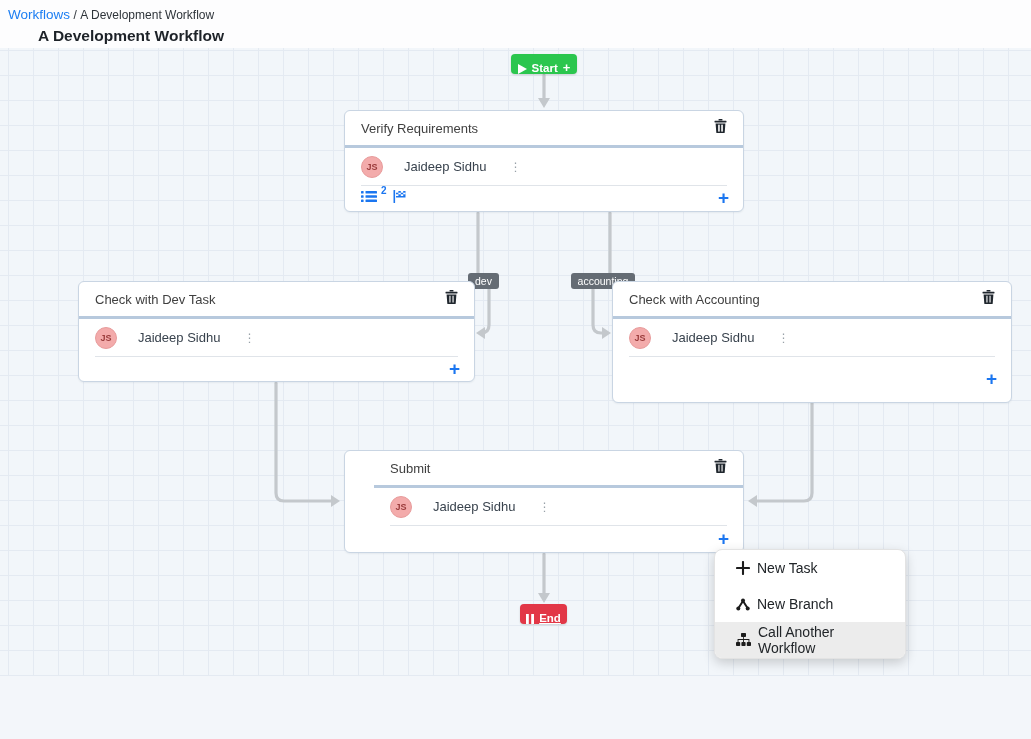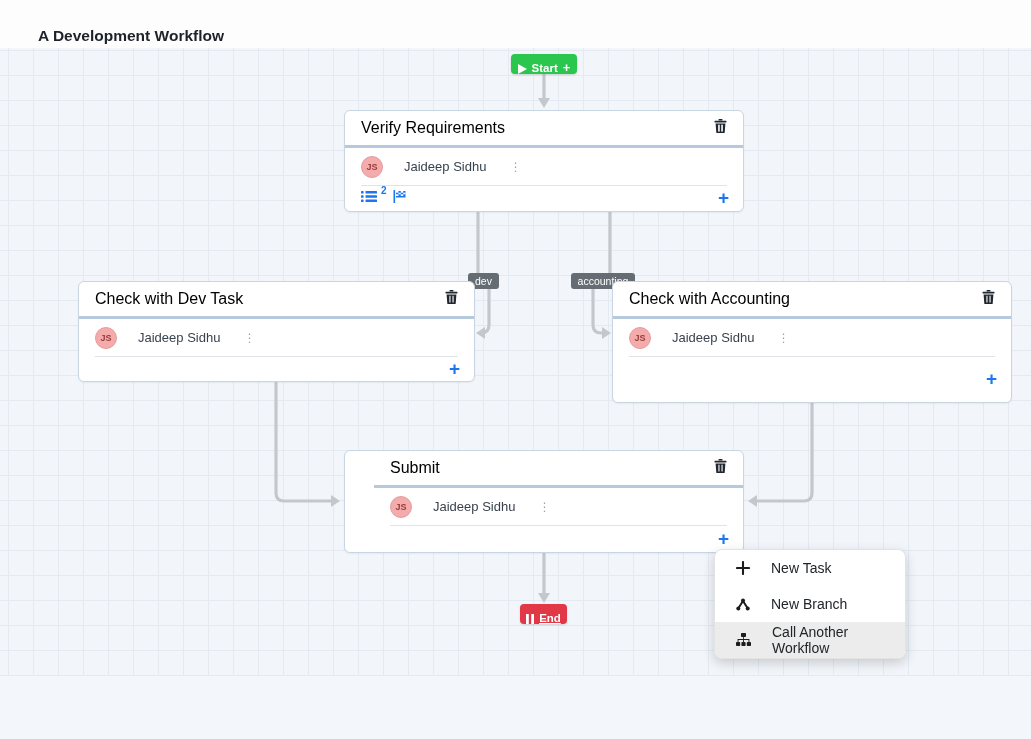--- a/index.html
+++ b/index.html
@@ -30,21 +30,21 @@
     box-shadow:0 1px 2px rgba(0,0,0,.15); }
   .pill-start { left:511px; top:54px; width:66px; height:20px; background:#2bc64e; }
   .pill-end { left:520px; top:604px; width:47px; height:20px; background:#e23747;text-decoration:underline; }
   .pill .plus { font-size:13px; font-weight:bold; line-height:1; cursor:pointer; }
 
   
   .task-card { position:absolute; background:#fff; border:1px solid #c9d5e3; border-radius:6px;
     box-shadow:0 1px 2px rgba(16,30,54,.06); display:flex; flex-direction:column; }
   .card-header { display:flex; align-items:center; justify-content:space-between;
     padding:0 16px; height:37px; border-bottom:3px solid #b7c9dd; }
-  .card-title { color:#000000; font-size:16px; cursor:pointer; }
+  .card-title { color:#404040; font-size:13px; cursor:pointer; }
   .trash-btn { cursor:pointer; display:flex; align-items:center; }
   .card-body { display:flex; align-items:center; gap:21px; padding:0 16px; height:37px; }
   .avatar { width:22px; height:22px; border-radius:50%; background:#f3abab; border:1px solid #e89c9c;
     color:#9a3b3b; font-size:9px; font-weight:bold; display:flex; align-items:center; justify-content:center; }
   .assignee-name { font-size:13px; color:#39434e; }
   .kebab { color:#98a1a8; font-size:12px; letter-spacing:0; cursor:pointer; line-height:1; margin-left:2px; }
   .card-divider { height:1px; background:#e0e4e9; margin:0 16px; }
   .card-footer { flex:1; display:flex; align-items:center; justify-content:space-between; padding:0 14px 2px 16px; }
   .footer-left { display:flex; align-items:flex-start; gap:6px; height:18px; }
   .footer-spacer { flex:1; }
@@ -54,33 +54,38 @@
   
   .edge-label { position:absolute; background:#656c74; color:#fff; font-size:10.5px;
     border-radius:3px; display:flex; align-items:center; justify-content:center; height:16px; }
   .edge-label-dev { left:468px; top:273px; width:31px; }
   .edge-label-accounting { left:571px; top:273px; width:64px; }
 
   
   .context-menu { position:absolute; left:714px; top:549px; width:192px; background:#fff;
     border:1px solid #e3e3e3; border-radius:8px; overflow:hidden;
     box-shadow:0 4px 12px rgba(0,0,0,.18); }
-  .menu-item { height:36px; display:flex; align-items:center; gap:21px; padding:0 12px 0 21px;
+  .menu-item { height:36px; display:flex; align-items:center; gap:7px; padding:0 12px 0 21px;
     font-size:14px; color:#212529; font-weight:500; cursor:pointer; }
   .menu-item.highlighted { background:#ececec; }
   .menu-icon { display:flex; align-items:center; }
 </style>
 </head>
 <body>
 
 <div id="app">
 
   <div class="canvas-grid"></div>
 
   <div class="header">
+    <div class="breadcrumb">
+      <a>Workflows</a>
+      <span class="crumb-rest">/</span>
+      <span class="crumb-rest">A Development Workflow</span>
+    </div>
     <div class="page-title">A Development Workflow</div>
   </div>
 
   <svg class="connectors" viewBox="0 0 1031 739">
     <path class="edge" d="M544,75 L544,99"></path>
     <polygon class="arrowhead" points="538,98 550,98 544,108"></polygon>
 
     <path class="edge" d="M478,213 L478,276"></path>
     <path class="edge" d="M489,288 L489,325 Q489,333 481,333 L480,333"></path>
     <polygon class="arrowhead" points="485,327 485,339 476,333"></polygon>

